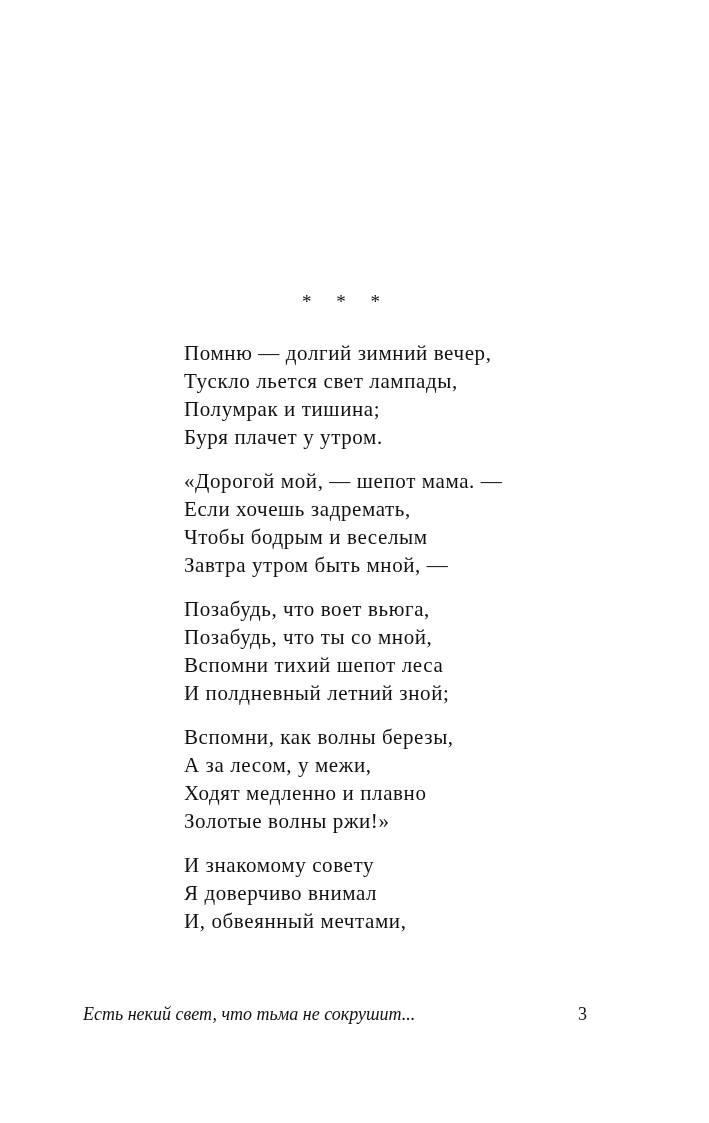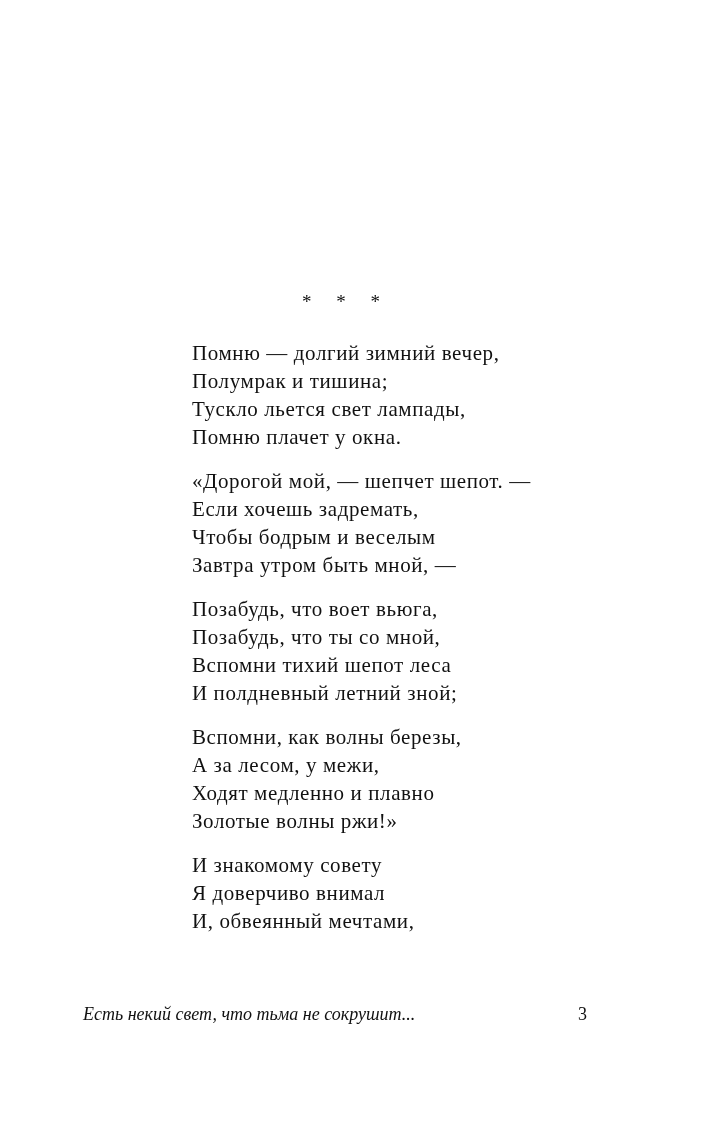--- a/index.html
+++ b/index.html
@@ -20,21 +20,21 @@
       top: 292px;
       left: 302px;
       font-size: 19px;
       letter-spacing: 10px;
       line-height: 20px;
       white-space: nowrap;
     }
     .poem {
       position: absolute;
       top: 339px;
-      left: 192px;
+      left: 184px;
       width: 400px;
     }
     .stanza {
       margin: 0 0 16px 0;
     }
     .line {
       display: block;
       font-size: 21px;
       line-height: 28px;
       white-space: nowrap;
@@ -66,26 +66,26 @@
     }
   </style>
 </head>
 <body>
 
 <div class="asterisks">* * *</div>
 
 <div class="poem">
   <div class="stanza">
     <span class="line">Помню — долгий зимний вечер,</span>
+    <span class="line">Тускло льется свет лампады,</span>
     <span class="line">Полумрак и тишина;</span>
-    <span class="line">Тускло льется свет лампады,</span>
-    <span class="line">Помню плачет у окна.</span>
+    <span class="line">Буря плачет у утром.</span>
   </div>
   <div class="stanza">
-    <span class="line">«Дорогой мой, — шепчет шепот. —</span>
+    <span class="line">«Дорогой мой, — шепот мама. —</span>
     <span class="line">Если хочешь задремать,</span>
     <span class="line">Чтобы бодрым и веселым</span>
     <span class="line">Завтра утром быть мной, —</span>
   </div>
   <div class="stanza">
     <span class="line">Позабудь, что воет вьюга,</span>
     <span class="line">Позабудь, что ты со мной,</span>
     <span class="line">Вспомни тихий шепот леса</span>
     <span class="line">И полдневный летний зной;</span>
   </div>

